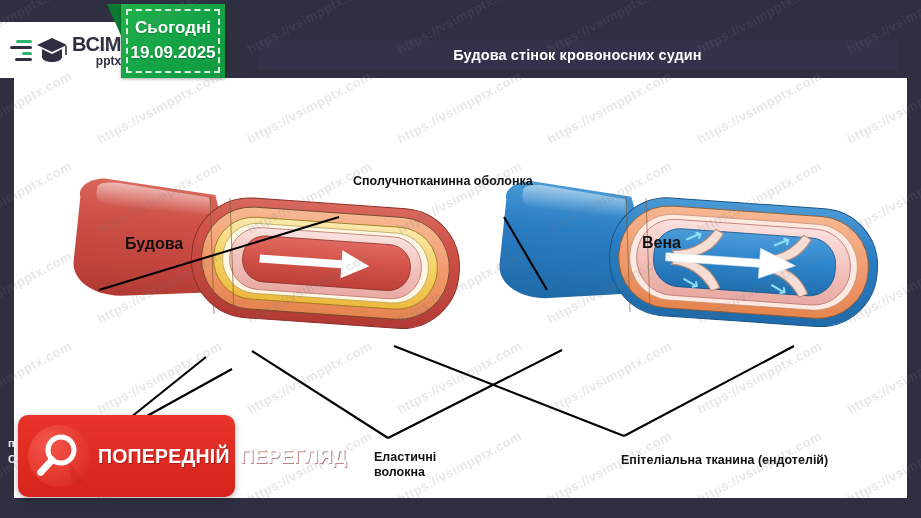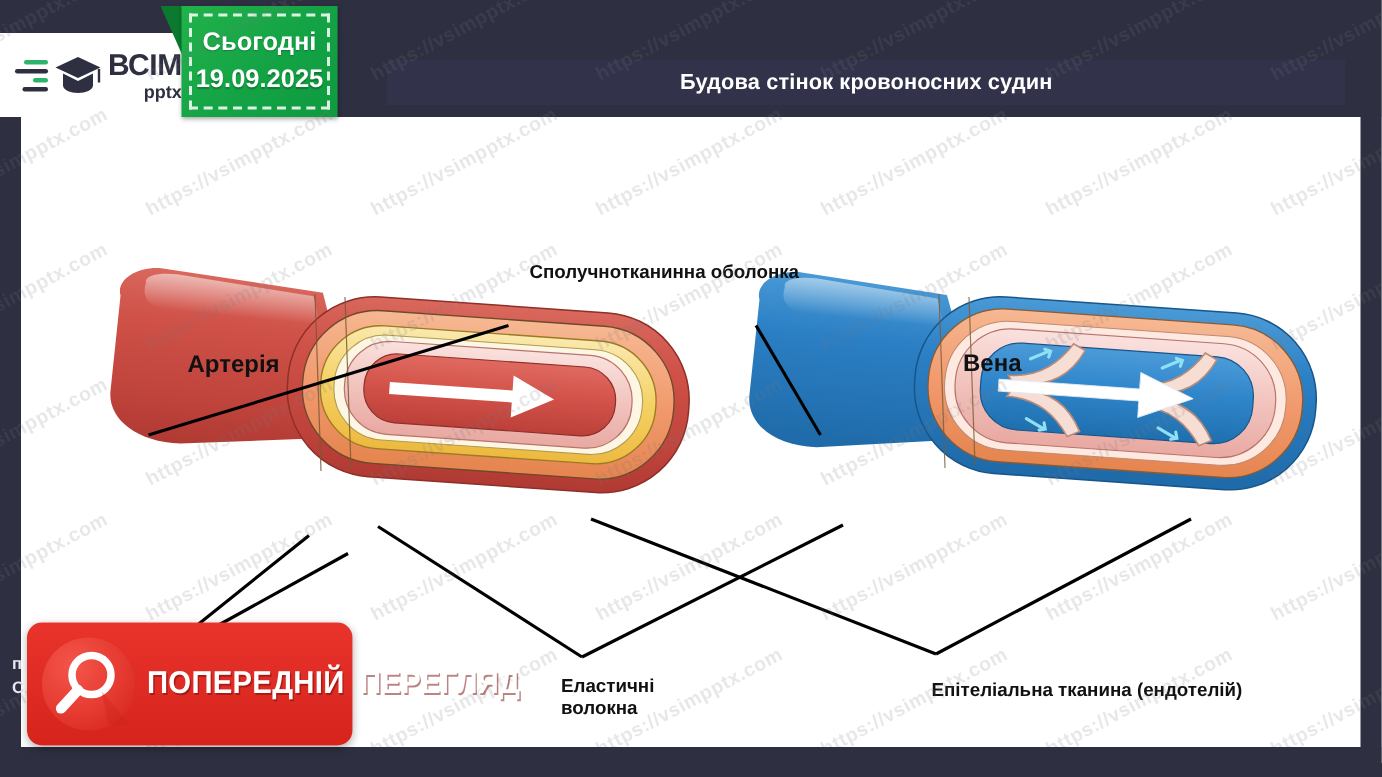--- a/index.html
+++ b/index.html
@@ -264,21 +264,21 @@
         <path d="M86,364 L218,291"></path>
 
         <path d="M374,360 L238,273"></path>
         <path d="M374,360 L548,272"></path>
 
         <path d="M610,358 L380,268"></path>
         <path d="M610,358 L780,268"></path>
       </g>
     </svg>
 
-    <div class="lbl artery">Артерія</div>
+    <div class="lbl artery">Будова</div>
     <div class="lbl vein">Вена</div>
     <div class="lbl connective">Сполучнотканинна оболонка</div>
     <div class="lbl smooth">Шар гладеньких м'язів</div>
     <div class="lbl elastic">Еластичні
 волокна</div>
     <div class="lbl epithelial">Епітеліальна тканина (ендотелій)</div>
   </div>
 
   <div class="header-bar">
 

